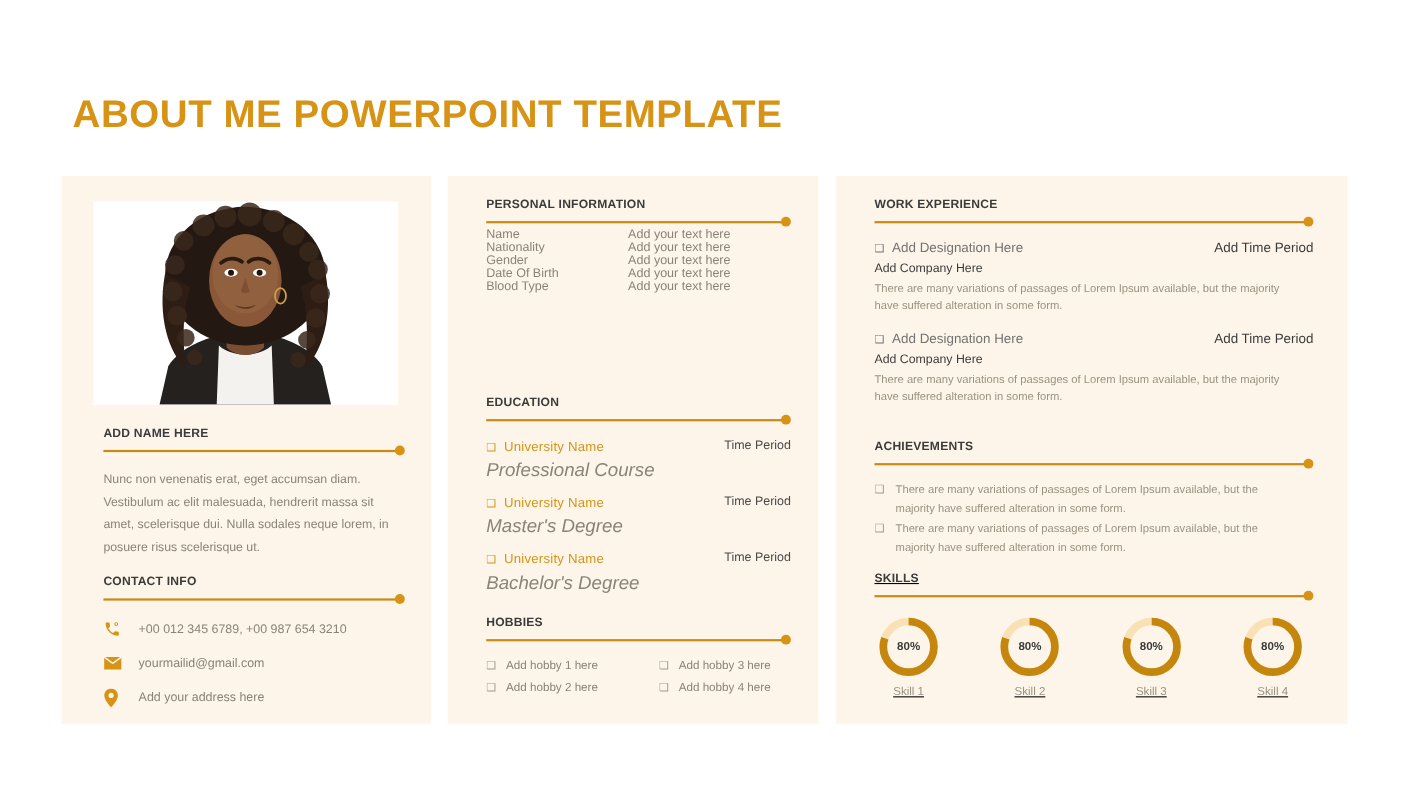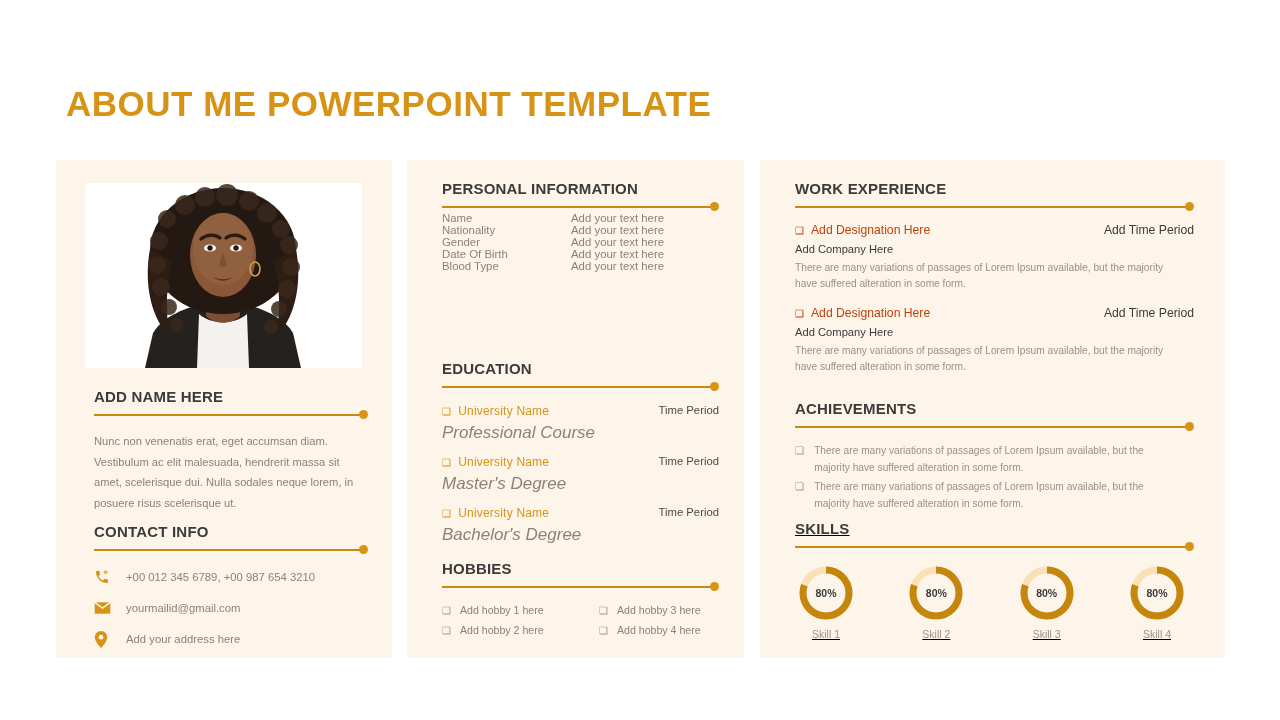--- a/index.html
+++ b/index.html
@@ -39,21 +39,21 @@
     position:absolute;
     left:29px; top:23px;
     width:277px; height:185px;
     background:#ffffff;
     overflow:hidden;
   }
   .photo-frame svg{display:block;}
 
   
   .sec-head{
-    font-size:15px;
+    font-size:11px;
     font-weight:bold;
     color:#3b3b3b;
     letter-spacing:0.2px;
     white-space:nowrap;
   }
   .rule{
     position:relative;
     height:10px;
     margin-top:5px;
   }
@@ -149,21 +149,21 @@
   
   .rp-block{position:absolute;left:35px;width:399px;}
   .we-item{margin-top:11px;}
   .we-top{
     display:flex;
     align-items:baseline;
     justify-content:space-between;
   }
   .we-desig{
     font-size:12.2px;
-    color:#c2410c;
+    color:#737373;
     text-align:right;
   }
   .we-desig .bx{margin-right:7px;}
   .we-time{
     font-size:12.2px;
     color:#3b3b3b;
     white-space:nowrap;
   }
   .we-company{
     font-size:11.2px;

